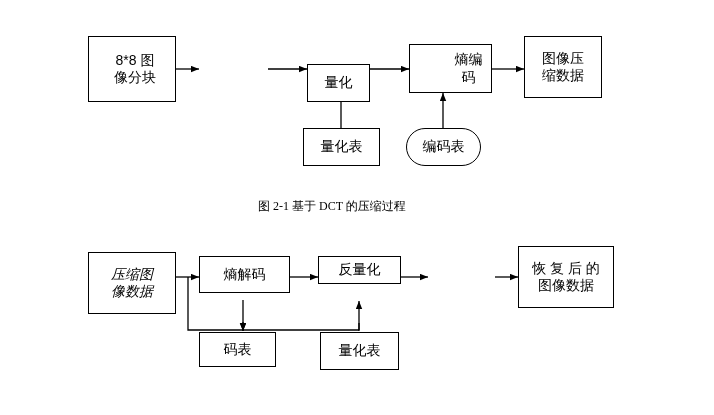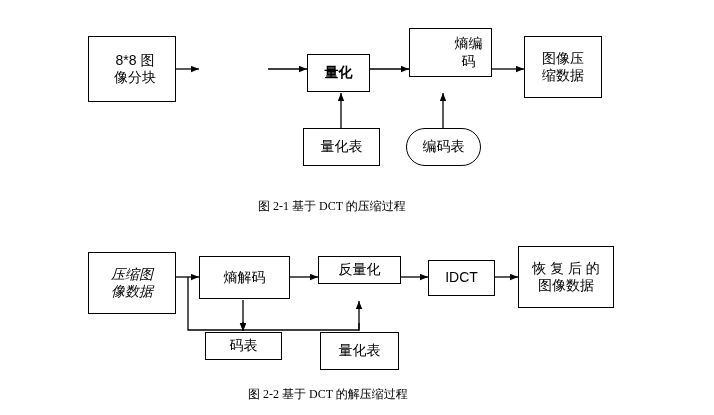--- a/index.html
+++ b/index.html
@@ -89,25 +89,25 @@
 
     <line x1="359" y1="323" x2="359" y2="331" stroke="#000" stroke-width="1.3"></line>
   </svg>
 
   <div class="node" style="left:88px; top:36px; width:88px; height:66px;">
     <span style="white-space:pre-line;margin-left:6px;">8*8  图
 像分块</span>
   </div>
 
 
-  <div class="node" style="left:307px; top:54px; width:63px; height:38px;font-weight:bold;">
+  <div class="node" style="left:307px; top:64px; width:63px; height:38px;">
     <span style="white-space:pre-line;">量化</span>
   </div>
 
-  <div class="node" style="left:409px; top:28px; width:83px; height:49px;padding-left:36px;">
+  <div class="node" style="left:409px; top:44px; width:83px; height:49px;padding-left:36px;">
     <span style="white-space:pre-line;">熵编码</span>
   </div>
 
   <div class="node" style="left:524px; top:36px; width:78px; height:62px;">
     <span style="white-space:pre-line;">图像压
 缩数据</span>
   </div>
 
   <div class="node" style="left:303px; top:128px; width:77px; height:38px;">
     <span style="white-space:pre-line;">量化表</span>
@@ -117,40 +117,36 @@
     <span style="white-space:pre-line;">编码表</span>
   </div>
 
   <div class="caption" style="left:258px; top:198px;">图 2-1  基于 DCT 的压缩过程</div>
 
   <div class="node" style="left:88px; top:252px; width:88px; height:62px;font-style:italic;">
     <span style="white-space:pre-line;">压缩图
 像数据</span>
   </div>
 
-  <div class="node" style="left:199px; top:256px; width:91px; height:43px;">
+  <div class="node" style="left:199px; top:256px; width:91px; height:37px;">
     <span style="white-space:pre-line;">熵解码</span>
   </div>
 
   <div class="node" style="left:318px; top:256px; width:83px; height:28px;">
     <span style="white-space:pre-line;">反量化</span>
   </div>
 
-  <div class="node" style="left:428px; top:260px; width:67px; height:36px;">
-    <span style="white-space:pre-line;">IDCT</span>
-  </div>
 
   <div class="node" style="left:518px; top:246px; width:96px; height:62px;">
     <span style="white-space:pre-line;text-align:center;">恢 复 后 的
 图像数据</span>
   </div>
 
-  <div class="node" style="left:205px; top:332px; width:77px; height:28px;">
+  <div class="node" style="left:199px; top:332px; width:77px; height:35px;">
     <span style="white-space:pre-line;">码表</span>
   </div>
 
   <div class="node" style="left:320px; top:332px; width:79px; height:38px;">
     <span style="white-space:pre-line;">量化表</span>
   </div>
 
-  <div class="caption" style="left:248px; top:386px;">图 2-2  基于 DCT 的解压缩过程</div>
 
 </div>
 
 </body></html>

